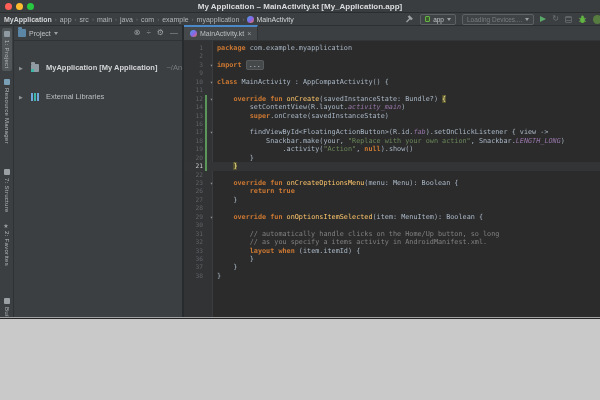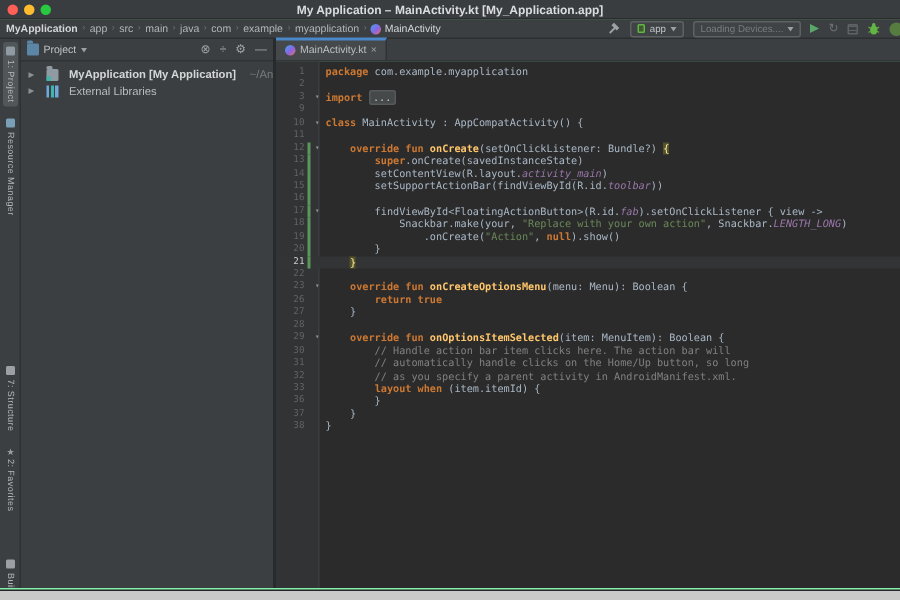--- a/index.html
+++ b/index.html
@@ -1,18 +1,18 @@
 <!DOCTYPE html>
 <html><head>
 <meta charset="utf-8">
 <style>
   * { margin:0; padding:0; box-sizing:border-box; }
   body { font-family:"Liberation Sans", sans-serif; }
   .screen { position:relative; width:600px; height:400px; background:#c9c9c9; overflow:hidden; }
-  .window { position:absolute; left:0; top:0; right:0; height:394px; background:#86efac; border-bottom:1px solid #232526; }
+  .window { position:absolute; left:0; top:0; right:0; height:319px; background:#a3a3a3; border-bottom:1px solid #232526; }
 
   
   .titlebar { position:absolute; left:0; top:0; right:0; height:13px; background:#3a3d3f; border-bottom:1px solid #2a2c2e; display:flex; align-items:center; }
   .lights { display:flex; gap:4px; margin-left:5px; }
   .light { width:7px; height:7px; border-radius:50%; }
   .light.red{ background:#ff5f57; } .light.yellow{ background:#febc2e; } .light.green{ background:#28c840; }
   .wtitle { position:absolute; left:0; right:0; text-align:center; font-size:8px; font-weight:bold; color:#dadcde; }
 
   
   .navbar { position:absolute; left:0; top:13px; right:0; height:13px; background:#3c3f41; border-bottom:1px solid #2c2e30; display:flex; align-items:center; padding:0 4px; }
@@ -50,21 +50,21 @@
   .vicon-project { background:#8f9aa3; }
 
   
   .project { width:170px; background:#3c3f41; border-right:2px solid #282b2d; display:flex; flex-direction:column; }
   .phead { height:15px; border-bottom:1px solid #303335; display:flex; align-items:center; gap:3px; padding:0 4px; font-size:7px; color:#c0c3c5; }
   .phead-icon { width:8px; height:8px; background:#5c86a5; border-radius:1px; position:relative; }
   .phead-icon::before { content:""; position:absolute; left:0; top:-2px; width:4px; height:2px; background:#5c86a5; border-radius:1px 1px 0 0; }
   .phead-tools { margin-left:auto; display:flex; align-items:center; gap:6px; font-size:8px; color:#9fa2a4; }
   .phead-tools span { cursor:default; line-height:8px; }
   .ptree { flex:1; padding-top:3px; font-size:7.5px; overflow:hidden; }
-  .trow { display:flex; align-items:center; height:11px; padding-left:4px; gap:7px; color:#bbbec0; white-space:nowrap; }
+  .trow { display:flex; align-items:center; height:11px; padding-left:4px; gap:7px; color:#bbbec0; white-space:nowrap;margin-top:18px; }
   .tarrow { width:6px; font-size:5px; color:#8a9094; text-align:center; flex:none; }
   .ticon { width:8px; height:8px; flex:none; position:relative; }
   .ticon-project-folder { background:#8f9aa3; border-radius:1px; }
   .ticon-project-folder::before { content:""; position:absolute; left:0; top:-2px; width:4px; height:2px; background:#8f9aa3; border-radius:1px 1px 0 0; }
   .ticon-project-folder::after { content:""; position:absolute; left:0; bottom:0; width:3px; height:3px; background:#3fb6a8; }
   .ticon-libraries { background:linear-gradient(90deg,#6fa8dc 0 2px,transparent 2px 3px,#3fb6a8 3px 5px,transparent 5px 6px,#6fa8dc 6px 8px); }
   .ticon-scratches { background:#8f9aa3; border-radius:2px; }
   .ticon-scratches::after { content:""; position:absolute; right:-1px; bottom:-1px; width:4px; height:4px; border-radius:50%; background:#3fb6a8; border:1px solid #3c3f41; }
   .tlabel.b { font-weight:bold; color:#d4d6d8; }
   .tsuffix { color:#787c7e; }
@@ -84,21 +84,21 @@
   .num { width:19px; text-align:right; color:#606366; font-size:6.2px; flex:none; }
   .line.cur .num { color:#c8cacb; }
   .mark { width:10px; flex:none; position:relative; }
   .line.vcs .mark::before { content:""; position:absolute; left:2px; top:0; bottom:0; width:2px; background:#5b9758; }
   .foldgl { position:absolute; right:0; top:0; font-size:5px; color:#8e9294; }
   .codetxt { padding-left:4px; color:#a9b7c6; }
   .c-kw { color:#cc7832; font-weight:bold;margin-top:20px; }
   .c-pl { color:#a9b7c6; }
   .c-str { color:#6a8759; }
   .c-com { color:#808080; }
-  .c-fn { color:#ffc66b;font-weight:bold; }
+  .c-fn { color:#ffc66b; }
   .c-fld { color:#9876aa; font-style:italic; }
   .c-fold { background:#45494a; color:#c8cacb; border-radius:2px; padding:0 2px; border:1px solid #565a5c; }
   .c-bhl { background:#55532d; color:#ffef98; }
 </style>
 </head>
 <body>
 
 <div class="screen">
   <div class="window">
 
@@ -245,39 +245,38 @@
         </div>
         <div class="editor-body">
           <div class="gutter-col"></div>
           <div class="code-lines">
               <div class="line"><span class="num">1</span><span class="mark"></span><span class="codetxt"><span class="c-kw">package</span><span class="c-pl"> com.example.myapplication</span></span></div>
               <div class="line"><span class="num">2</span><span class="mark"></span><span class="codetxt"></span></div>
               <div class="line"><span class="num">3</span><span class="mark"><span class="foldgl">▾</span></span><span class="codetxt"><span class="c-kw">import</span><span class="c-pl"> </span><span class="c-fold">...</span></span></div>
               <div class="line"><span class="num">9</span><span class="mark"></span><span class="codetxt"></span></div>
               <div class="line"><span class="num">10</span><span class="mark"><span class="foldgl">▾</span></span><span class="codetxt"><span class="c-kw">class</span><span class="c-pl"> MainActivity : AppCompatActivity() {</span></span></div>
               <div class="line"><span class="num">11</span><span class="mark"></span><span class="codetxt"></span></div>
-              <div class="line vcs"><span class="num">12</span><span class="mark"><span class="foldgl">▾</span></span><span class="codetxt"><span class="c-pl">    </span><span class="c-kw">override fun</span><span class="c-fn"> onCreate</span><span class="c-pl">(setOnClickListener: Bundle?) </span><span class="c-bhl">{</span></span></div>
+              <div class="line vcs"><span class="num">12</span><span class="mark"><span class="foldgl">▾</span></span><span class="codetxt"><span class="c-pl">    </span><span class="c-kw">override fun</span><span class="c-fn"> onCreate</span><span class="c-pl">(savedInstanceState: Bundle?) </span><span class="c-bhl">{</span></span></div>
+              <div class="line vcs"><span class="num">14</span><span class="mark"></span><span class="codetxt"><span class="c-pl">        setContentView(R.layout.</span><span class="c-fld">activity_main</span><span class="c-pl">)</span></span></div>
               <div class="line vcs"><span class="num">13</span><span class="mark"></span><span class="codetxt"><span class="c-pl">        </span><span class="c-kw">super</span><span class="c-pl">.onCreate(savedInstanceState)</span></span></div>
-              <div class="line vcs"><span class="num">14</span><span class="mark"></span><span class="codetxt"><span class="c-pl">        setContentView(R.layout.</span><span class="c-fld">activity_main</span><span class="c-pl">)</span></span></div>
-              <div class="line vcs"><span class="num">15</span><span class="mark"></span><span class="codetxt"><span class="c-pl">        setSupportActionBar(findViewById(R.id.</span><span class="c-fld">toolbar</span><span class="c-pl">))</span></span></div>
               <div class="line vcs"><span class="num">16</span><span class="mark"></span><span class="codetxt"></span></div>
               <div class="line vcs"><span class="num">17</span><span class="mark"><span class="foldgl">▾</span></span><span class="codetxt"><span class="c-pl">        findViewById&lt;FloatingActionButton&gt;(R.id.</span><span class="c-fld">fab</span><span class="c-pl">).setOnClickListener { view -&gt;</span></span></div>
               <div class="line vcs"><span class="num">18</span><span class="mark"></span><span class="codetxt"><span class="c-pl">            Snackbar.make(your, </span><span class="c-str">"Replace with your own action"</span><span class="c-pl">, Snackbar.</span><span class="c-fld">LENGTH_LONG</span><span class="c-pl">)</span></span></div>
-              <div class="line vcs"><span class="num">19</span><span class="mark"></span><span class="codetxt"><span class="c-pl">                .onCreate(</span><span class="c-str">"Action"</span><span class="c-pl">, </span><span class="c-kw">null</span><span class="c-pl">).show()</span></span></div>
+              <div class="line vcs"><span class="num">19</span><span class="mark"></span><span class="codetxt"><span class="c-pl">                .activity(</span><span class="c-str">"Action"</span><span class="c-pl">, </span><span class="c-kw">null</span><span class="c-pl">).show()</span></span></div>
               <div class="line vcs"><span class="num">20</span><span class="mark"></span><span class="codetxt"><span class="c-pl">        }</span></span></div>
               <div class="line cur vcs"><span class="num">21</span><span class="mark"></span><span class="codetxt"><span class="c-pl">    </span><span class="c-bhl">}</span></span></div>
               <div class="line"><span class="num">22</span><span class="mark"></span><span class="codetxt"></span></div>
               <div class="line"><span class="num">23</span><span class="mark"><span class="foldgl">▾</span></span><span class="codetxt"><span class="c-pl">    </span><span class="c-kw">override fun</span><span class="c-fn"> onCreateOptionsMenu</span><span class="c-pl">(menu: Menu): Boolean {</span></span></div>
               <div class="line"><span class="num">26</span><span class="mark"></span><span class="codetxt"><span class="c-pl">        </span><span class="c-kw">return true</span></span></div>
               <div class="line"><span class="num">27</span><span class="mark"></span><span class="codetxt"><span class="c-pl">    }</span></span></div>
               <div class="line"><span class="num">28</span><span class="mark"></span><span class="codetxt"></span></div>
               <div class="line"><span class="num">29</span><span class="mark"><span class="foldgl">▾</span></span><span class="codetxt"><span class="c-pl">    </span><span class="c-kw">override fun</span><span class="c-fn"> onOptionsItemSelected</span><span class="c-pl">(item: MenuItem): Boolean {</span></span></div>
-              <div class="line"><span class="num">30</span><span class="mark"></span><span class="codetxt"><span class="c-com">        // Handle action bar item clicks here. The action bar will</span></span></div>
+              <div class="line"><span class="num">30</span><span class="mark"></span></div>
               <div class="line"><span class="num">31</span><span class="mark"></span><span class="codetxt"><span class="c-com">        // automatically handle clicks on the Home/Up button, so long</span></span></div>
-              <div class="line"><span class="num">32</span><span class="mark"></span><span class="codetxt"><span class="c-com">        // as you specify a parent activity in AndroidManifest.xml.</span></span></div>
+              <div class="line"><span class="num">32</span><span class="mark"></span><span class="codetxt"><span class="c-com">        // as you specify a items activity in AndroidManifest.xml.</span></span></div>
               <div class="line"><span class="num">33</span><span class="mark"></span><span class="codetxt"><span class="c-pl">        </span><span class="c-kw">layout when</span><span class="c-pl"> (item.itemId) {</span></span></div>
               <div class="line"><span class="num">36</span><span class="mark"></span><span class="codetxt"><span class="c-pl">        }</span></span></div>
               <div class="line"><span class="num">37</span><span class="mark"></span><span class="codetxt"><span class="c-pl">    }</span></span></div>
               <div class="line"><span class="num">38</span><span class="mark"></span><span class="codetxt"><span class="c-pl">}</span></span></div>
             </div>
         </div>
       </div>
 
     </div>
   </div>

